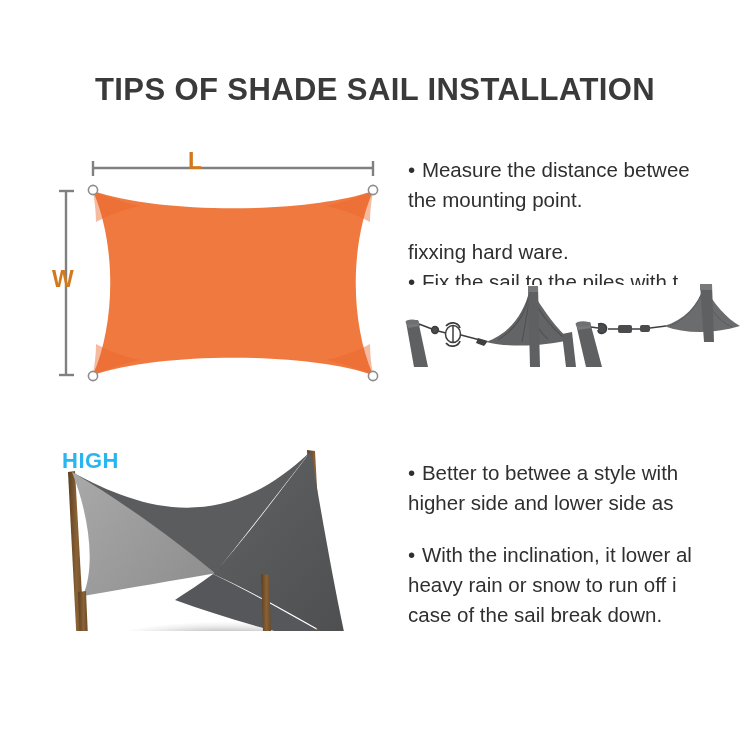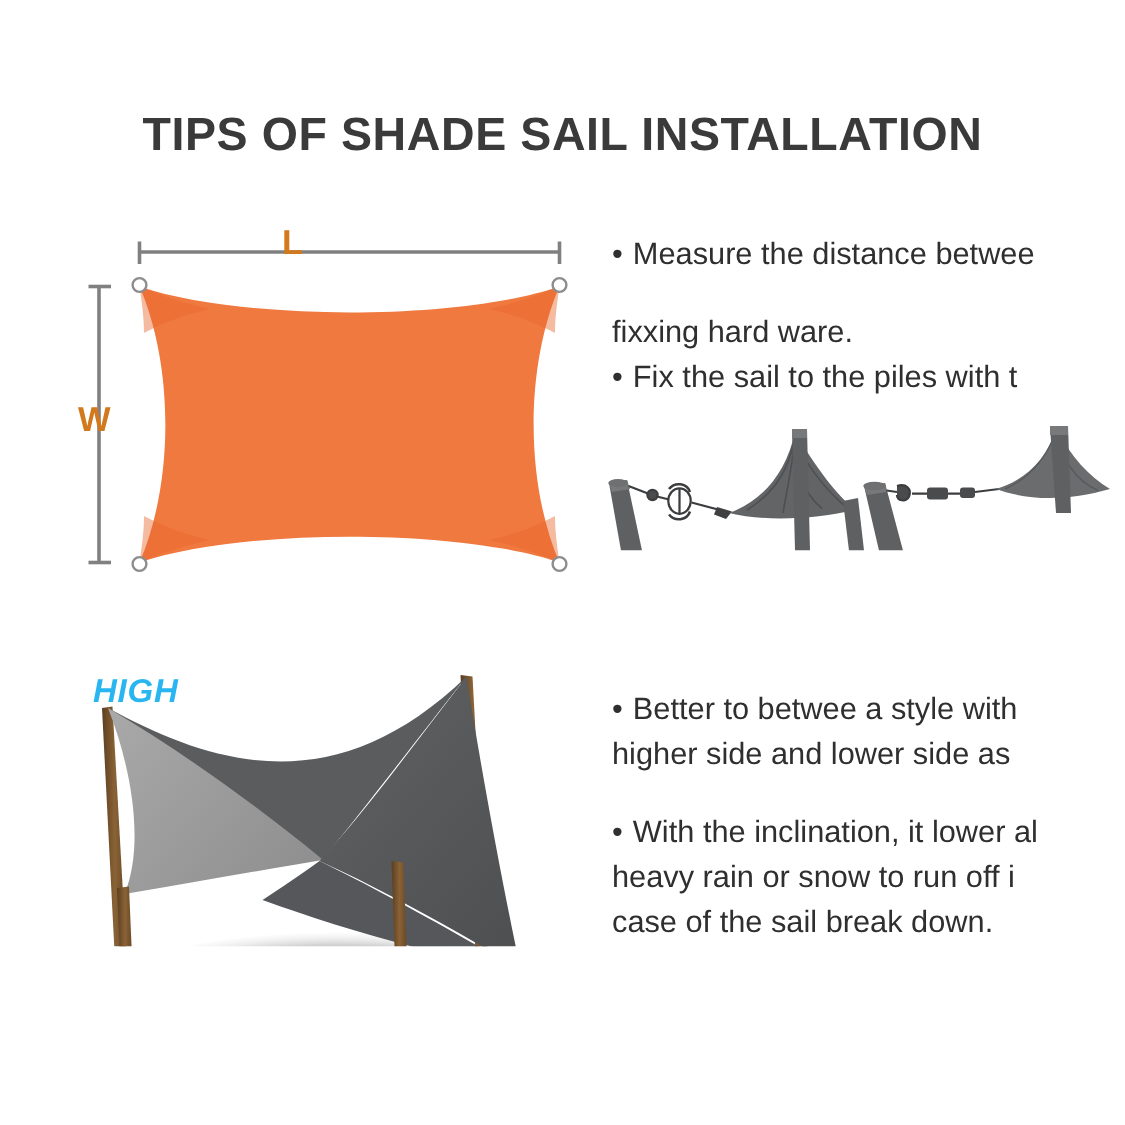--- a/index.html
+++ b/index.html
@@ -70,21 +70,20 @@
 
   
   .hl-label {
     position: absolute;
     color: #29b6f0;
     font-family: "Liberation Sans", sans-serif;
     font-weight: bold;
     font-size: 22px;
     letter-spacing: 0.5px;
     line-height: 1;
-    font-style: italic;
   }
   #label-high { left: 62px;  top: 450px; }
   #label-low  { left: 316px; top: 644px; }
 
   
   #fig-canopy { left: 35px; top: 440px; width: 375px; height: 255px; }
 
   
   #fig-hw1 { left: 398px; top: 282px; width: 180px; height: 85px; }
   #fig-hw2 { left: 562px; top: 282px; width: 188px; height: 85px; }
@@ -134,20 +133,21 @@
   </div>
 
   <div class="dimlabel" id="label-L">L</div>
 
   <div class="dimlabel" id="label-W">W</div>
 
   <div class="text-col" id="text-top">
 
     <p class="para">
       <span class="line"><span class="bullet">•</span> <span>Measure the distance betwee</span></span>
+      <span class="line">the mounting point.</span>
     </p>
 
     <p class="para">
       <span class="line">fixxing hard ware.</span>
       <span class="line"><span class="bullet">•</span> <span>Fix the sail to the piles with t</span></span>
     </p>
   </div>
 
   <div class="panel" id="fig-hw1">
     <svg width="180" height="85" viewBox="0 0 180 85">

